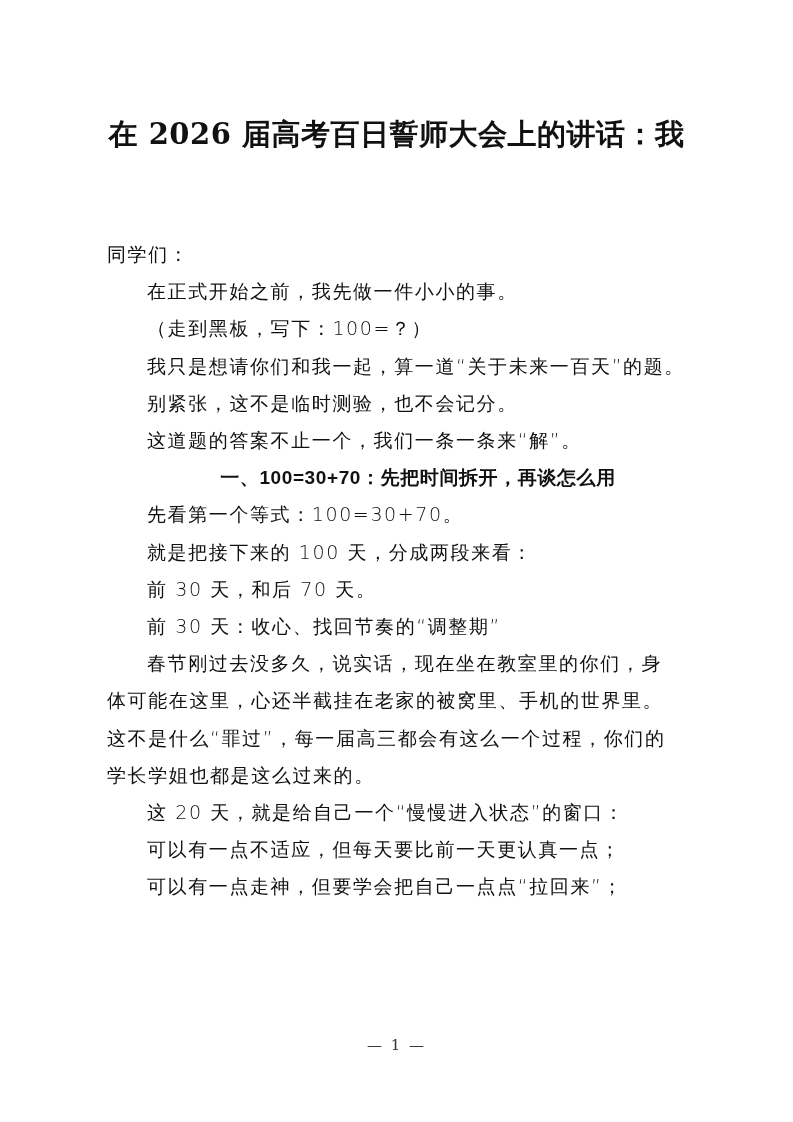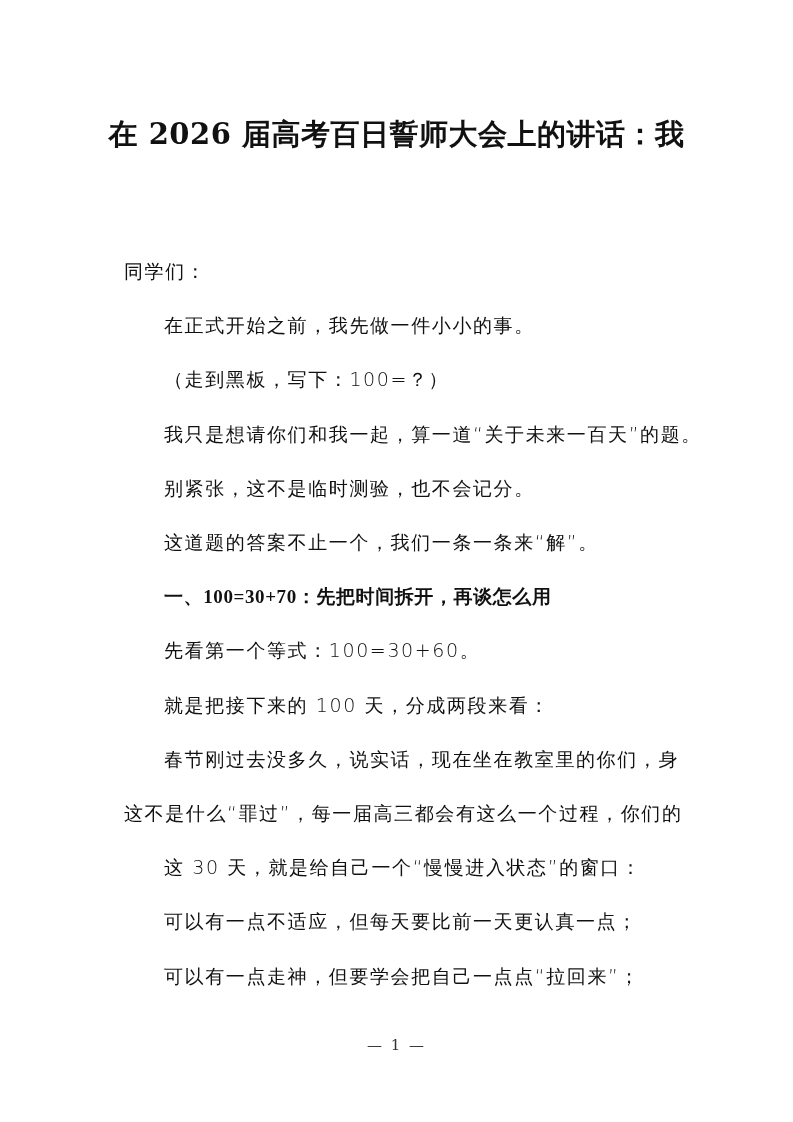--- a/index.html
+++ b/index.html
@@ -40,28 +40,29 @@
       left: 107px;
       top: 236px;
       width: 582px;
       font-family: "DejaVu Sans", "Liberation Sans", sans-serif;
       font-size: 19px;
       line-height: 37.2px;
       letter-spacing: 1.6px;
       font-weight: 300;
     }
     .p {
-      margin: 17px;
+      margin: 0;
       white-space: nowrap;
     }
     .p.indent { padding-left: 40px; }
     .p.heading {
       font-weight: bold;
-      font-family: Liberation Serif, serif;
+      font-family: Liberation Sans, sans-serif;
       letter-spacing: 0.6px;
+      text-align: center;
     }
     .footer {
       position: absolute;
       left: 0;
       top: 1036px;
       width: 793px;
       text-align: center;
       font-family: "DejaVu Serif", "Liberation Serif", serif;
       font-size: 15px;
       color: #333333;
@@ -77,23 +78,27 @@
   </div>
 
   <div class="body">
     <p class="p">同学们：</p>
     <p class="p indent">在正式开始之前，我先做一件小小的事。</p>
     <p class="p indent">（走到黑板，写下：100=？）</p>
     <p class="p indent">我只是想请你们和我一起，算一道“关于未来一百天”的题。</p>
     <p class="p indent">别紧张，这不是临时测验，也不会记分。</p>
     <p class="p indent">这道题的答案不止一个，我们一条一条来“解”。</p>
     <p class="p indent heading">一、100=30+70：先把时间拆开，再谈怎么用</p>
-    <p class="p indent">先看第一个等式：100=30+60。</p>
+    <p class="p indent">先看第一个等式：100=30+70。</p>
     <p class="p indent">就是把接下来的 100 天，分成两段来看：</p>
+    <p class="p indent">前 30 天，和后 70 天。</p>
+    <p class="p indent">前 30 天：收心、找回节奏的“调整期”</p>
     <p class="p indent">春节刚过去没多久，说实话，现在坐在教室里的你们，身</p>
+    <p class="p">体可能在这里，心还半截挂在老家的被窝里、手机的世界里。</p>
     <p class="p">这不是什么“罪过”，每一届高三都会有这么一个过程，你们的</p>
-    <p class="p indent">这 30 天，就是给自己一个“慢慢进入状态”的窗口：</p>
+    <p class="p">学长学姐也都是这么过来的。</p>
+    <p class="p indent">这 20 天，就是给自己一个“慢慢进入状态”的窗口：</p>
     <p class="p indent">可以有一点不适应，但每天要比前一天更认真一点；</p>
     <p class="p indent">可以有一点走神，但要学会把自己一点点“拉回来”；</p>
   </div>
 
   <div class="footer">— 1 —</div>
 </div>
 
 </body></html>

